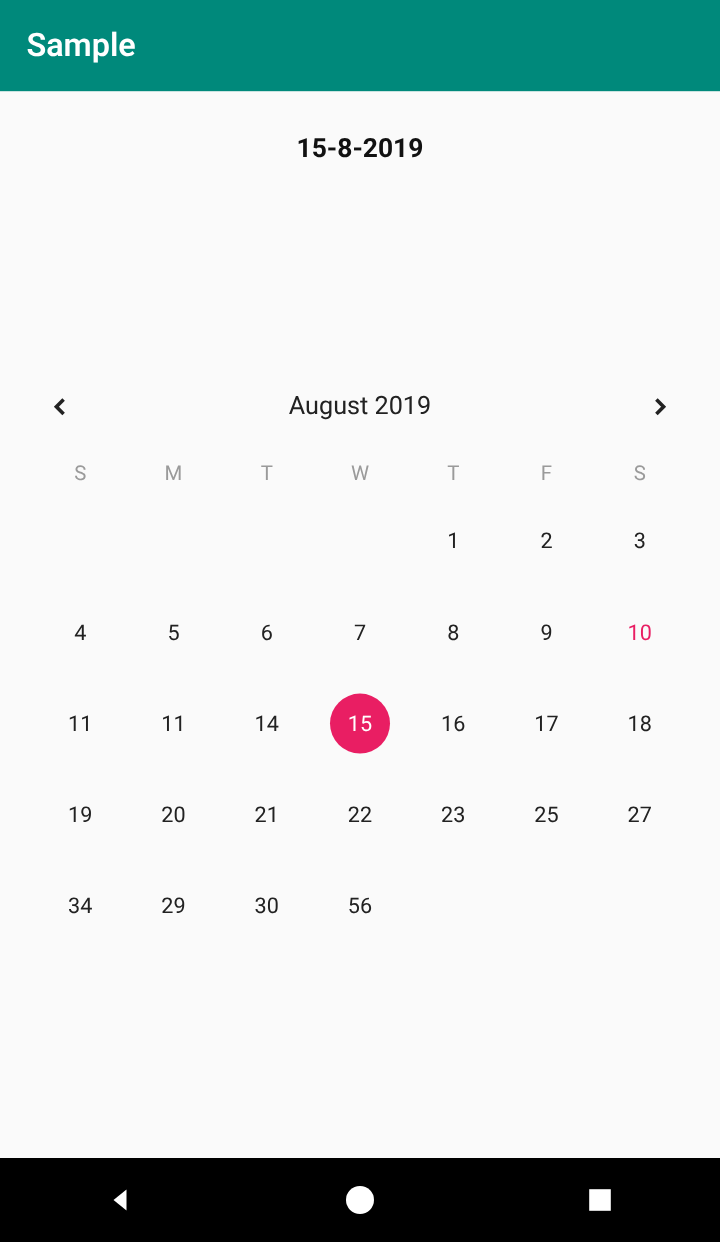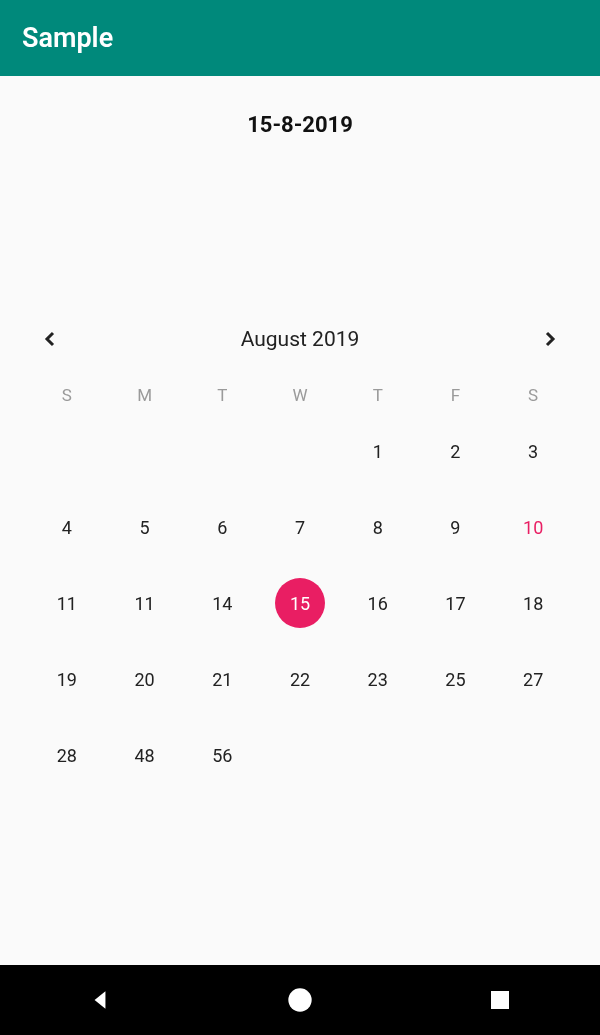--- a/index.html
+++ b/index.html
@@ -244,24 +244,27 @@
         <div class="day-cell">
           <span class="day-num">23</span>
         </div>
         <div class="day-cell">
           <span class="day-num">25</span>
         </div>
         <div class="day-cell">
           <span class="day-num">27</span>
         </div>
         <div class="day-cell">
-          <span class="day-num">28</span>
-        </div>
-        <div class="day-cell">
-          <span class="day-num">48</span>
+          <span class="day-num">34</span>
+        </div>
+        <div class="day-cell">
+          <span class="day-num">29</span>
+        </div>
+        <div class="day-cell">
+          <span class="day-num">30</span>
         </div>
         <div class="day-cell">
           <span class="day-num">56</span>
         </div>
       </div>
   </div>
 </div>
 
 <div class="nav-bar">
   <div class="nav-bar-btn">

